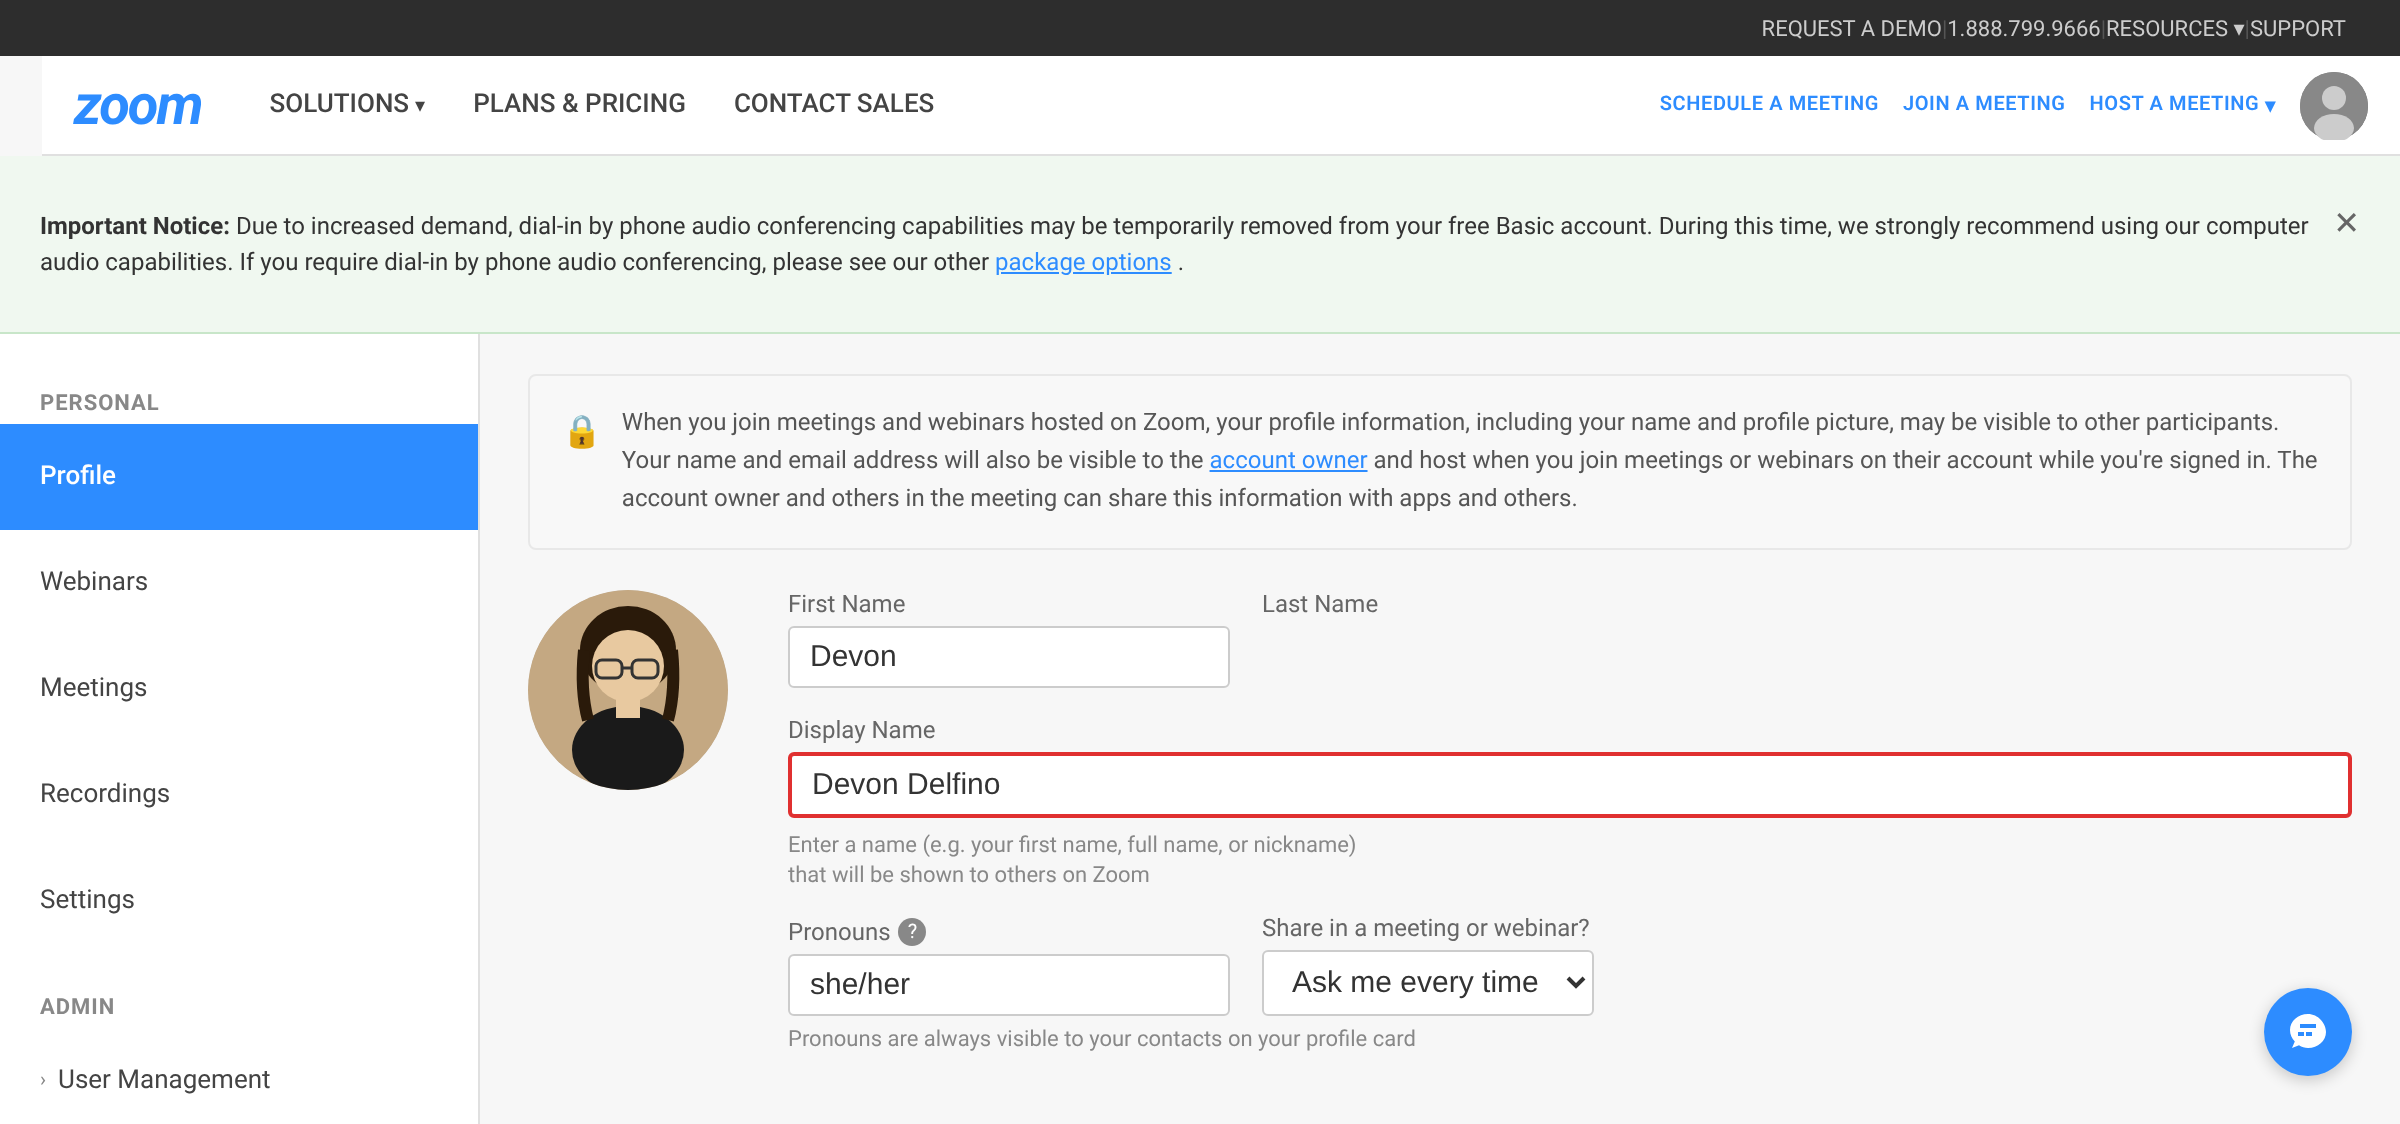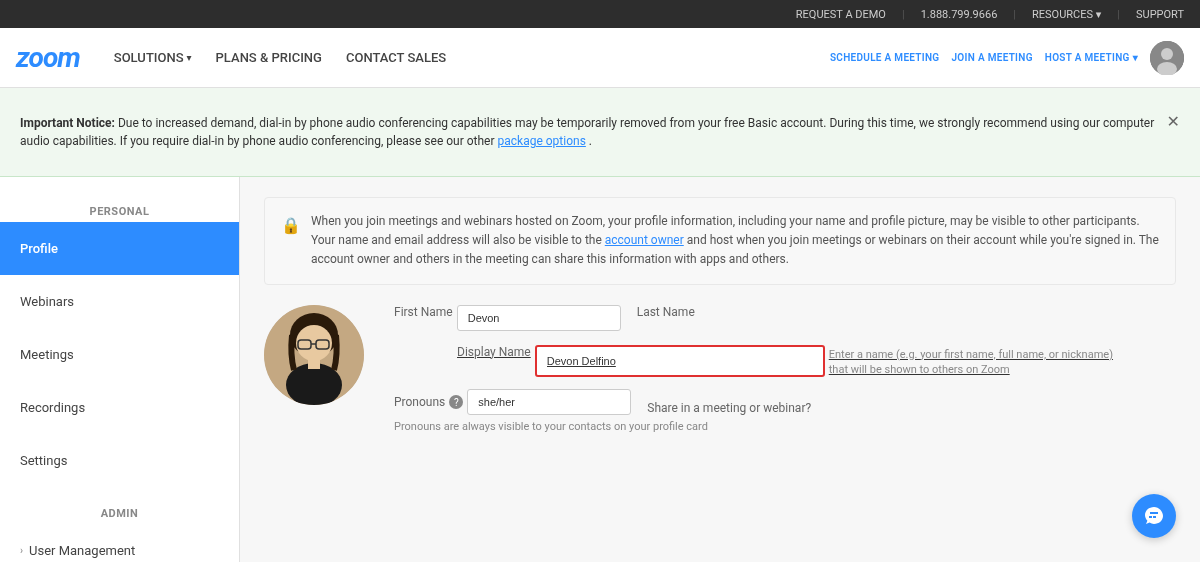--- a/index.html
+++ b/index.html
@@ -6,34 +6,34 @@
     body { font-family: -apple-system, BlinkMacSystemFont, 'Segoe UI', Roboto, sans-serif; font-size: 13px; color: #333; background: #f7f7f7; }
 
     
     .utility-bar {
       background: #2d2d2d;
       color: #ccc;
       font-size: 11px;
       display: flex;
       justify-content: flex-end;
       align-items: center;
-      padding: 4px 16px;
-      gap: 16px;
+      padding: 4px 27px;
       height: 28px;
     }
     .utility-bar a { color: #ccc; text-decoration: none; cursor: pointer; }
 
     
     .main-nav {
       background: #fff;
       border-bottom: 1px solid #e0e0e0;
       display: flex;
       align-items: center;
       padding: 6px 16px;
-      height: 60px;
+      height: 50px;
+      margin-left: 21px;
     }
     .zoom-logo {
       color: #2D8CFF;
       font-size: 28px;
       font-weight: 700;
       letter-spacing: -1px;
       margin-right: 24px;
       font-style: italic;
     }
     .nav-links { display: flex; align-items: center; gap: 4px; flex: 1; }
@@ -104,24 +104,23 @@
       width: 240px;
       min-width: 240px;
       background: #fff;
       border-right: 1px solid #e0e0e0;
       padding: 20px 0;
     }
     .sidebar-section-label {
       font-size: 11px;
       font-weight: 700;
       color: #888;
-      padding: 8px 5px 4px;
+      padding: 8px 20px 4px;
       letter-spacing: 0.5px;
       text-transform: uppercase;
-      text-align: center;
     }
     .sidebar-item {
       padding: 19px 20px;
       cursor: pointer;
       font-size: 13px;
       color: #444;
       border-radius: 0;
       display: flex;
       align-items: center;
       gap: 6px;
@@ -179,34 +178,33 @@
 
     .profile-fields { flex: 1; }
 
     .form-row {
       display: flex;
       gap: 16px;
       margin-bottom: 14px;
     }
     .form-group {
       display: flex;
-      flex-direction: row;
+      flex-direction: column;
       gap: 4px;
-      justify-content: center;
     }
     .form-group label {
       font-size: 12px;
       color: #666;
       font-weight: 400;
     }
     .form-group input, .form-group select {
       border: 1px solid #ccc;
       border-radius: 3px;
       padding: 6px 10px;
-      font-size: 11px;
+      font-size: 15px;
       color: #333;
       background: #fff;
       outline: none;
       min-width: 160px;
     }
     .display-name-input {
       border: 2px solid #e03030 !important;
       min-width: 290px !important;
     }
     .form-hint {
@@ -378,36 +376,41 @@
         <div class="form-row">
           <div class="form-group">
             <label>First Name</label>
             <input type="text" value="Devon" style="">
           </div>
           <div class="form-group">
             <label>Last Name</label>
           </div>
         </div>
 
-        <div class="form-group" style="margin-bottom:0;text-decoration:underline;">
+        <div class="form-group" style="margin-bottom:0;">
           <label>Display Name</label>
           <input type="text" class="display-name-input" value="Devon Delfino" style="">
           <div class="form-hint">Enter a name (e.g. your first name, full name, or nickname)<br>that will be shown to others on Zoom</div>
         </div>
 
         <div class="pronouns-row" style="margin-top:12px;">
           <div class="form-group">
             <label class="label-with-icon">
               <span>Pronouns</span>
               <span class="help-icon">?</span>
             </label>
             <input type="text" value="she/her" style="">
           </div>
           <div class="form-group">
             <label>Share in a meeting or webinar?</label>
+            <select>
+              <option>Ask me every time</option>
+              <option>Always share</option>
+              <option>Never share</option>
+            </select>
           </div>
         </div>
         <div class="form-hint" style="margin-top:4px;">Pronouns are always visible to your contacts on your profile
 card</div>
 
       </div>
     </div>
 
   </main>
 </div>

